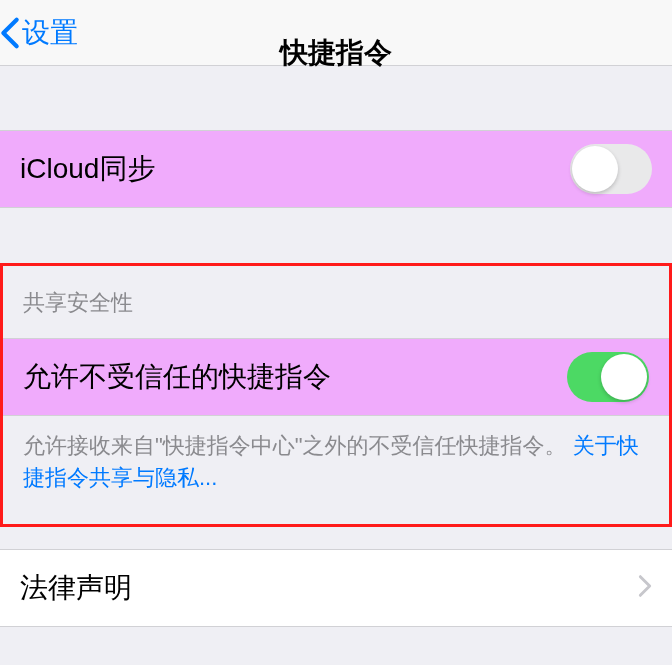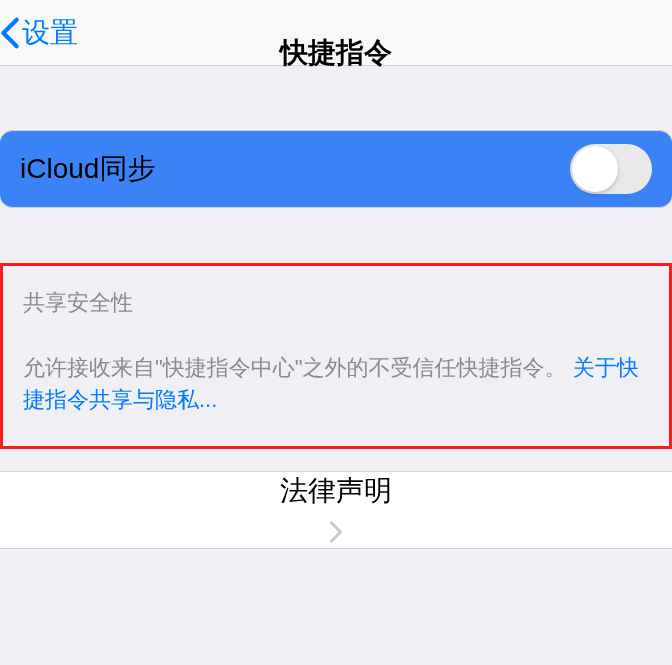--- a/index.html
+++ b/index.html
@@ -42,29 +42,28 @@
     font-size: 28px;
     font-weight: 600;
     color: #000;
     pointer-events: none;
     margin-top: 40px;
   }
   .spacer-top {
     height: 64px;
   }
   .row {
-    background: #3b82f6;
+    background: #f0abfc;
     border-top: 1px solid #d1d1d5;
     border-bottom: 1px solid #d1d1d5;
     display: flex;
     align-items: center;
     justify-content: space-between;
     padding: 0 20px;
     height: 78px;
-    border-radius: 13px;
   }
   .row-label {
     font-size: 28px;
     color: #000;
   }
   .switch {
     width: 82px;
     height: 50px;
     border-radius: 25px;
     position: relative;
@@ -115,21 +114,20 @@
   .row-chevron {
     background: #fff;
     border-top: 1px solid #d1d1d5;
     border-bottom: 1px solid #d1d1d5;
     display: flex;
     align-items: center;
     justify-content: space-between;
     padding: 0 20px;
     height: 78px;
     cursor: pointer;
-    flex-direction: column;
   }
   .chevron {
     color: #c7c7cc;
   }
   .chevron svg {
     width: 14px;
     height: 24px;
   }
 </style>
 </head>
@@ -149,20 +147,26 @@
 
 <div class="row">
   <span class="row-label">iCloud同步</span>
   <div class="switch switch-off">
     <div class="knob"></div>
   </div>
 </div>
 
 <div class="highlight-box">
   <div class="section-header">共享安全性</div>
+  <div class="row">
+    <span class="row-label">允许不受信任的快捷指令</span>
+    <div class="switch switch-on">
+      <div class="knob"></div>
+    </div>
+  </div>
   <div class="footer-text">
     <span>允许接收来自"快捷指令中心"之外的不受信任快捷指令。</span>
     <span class="link">关于快捷指令共享与隐私...</span>
   </div>
 </div>
 
 <div class="spacer-mid"></div>
 
 <div class="row-chevron">
   <span class="row-label">法律声明</span>

